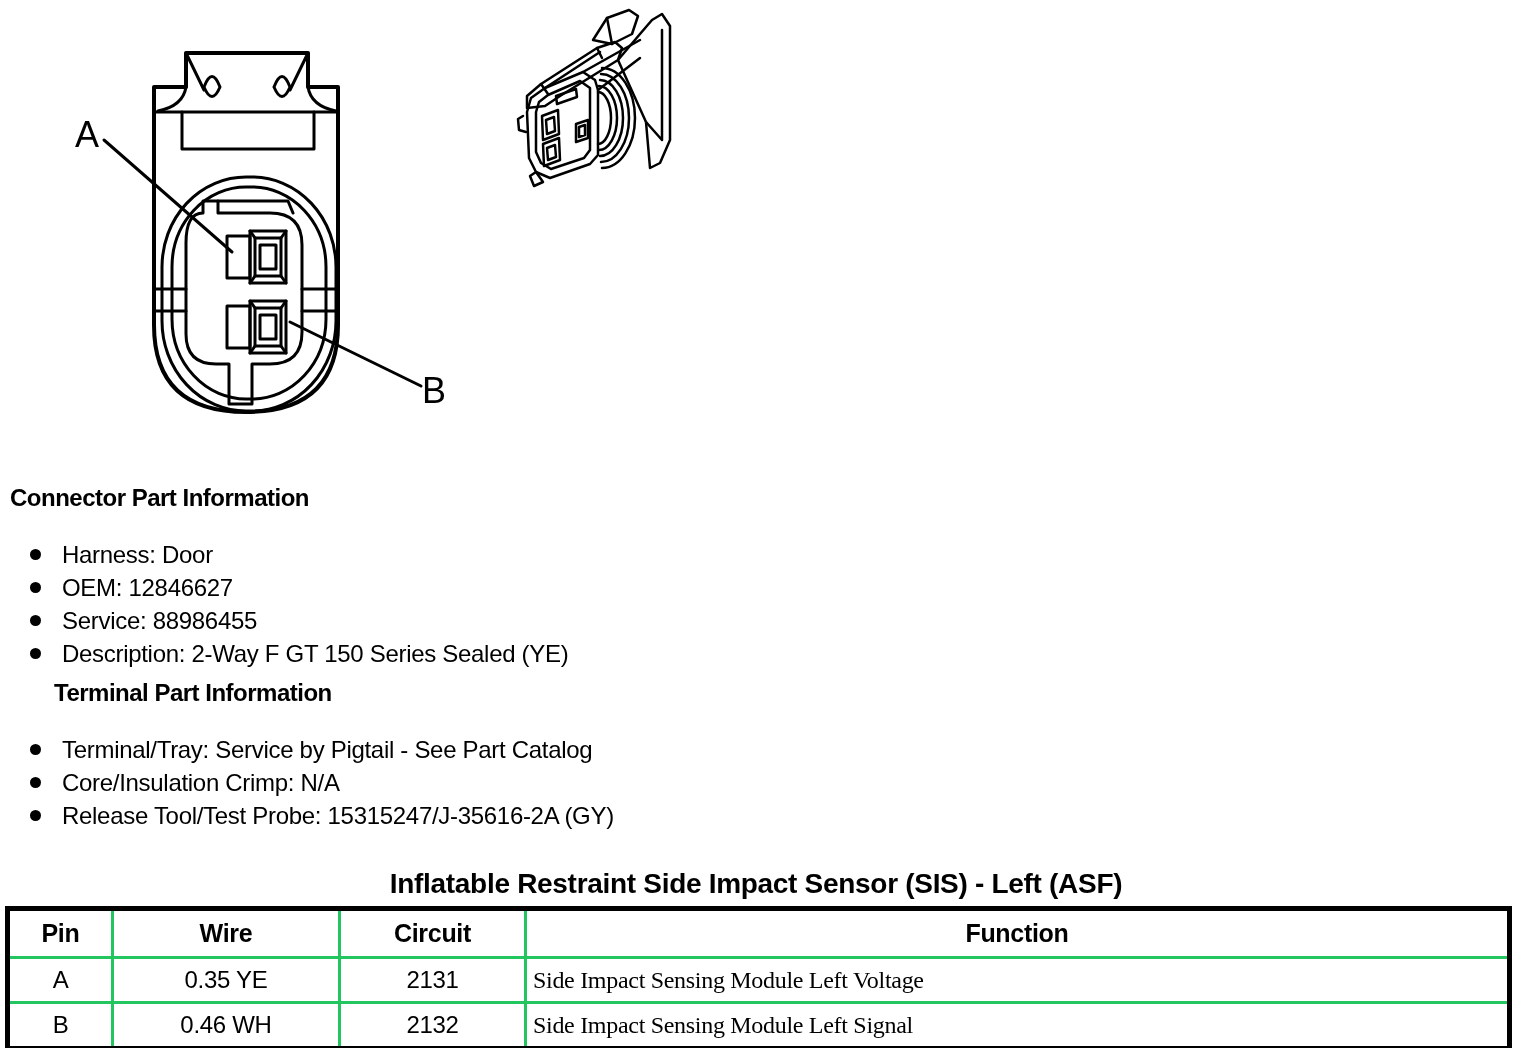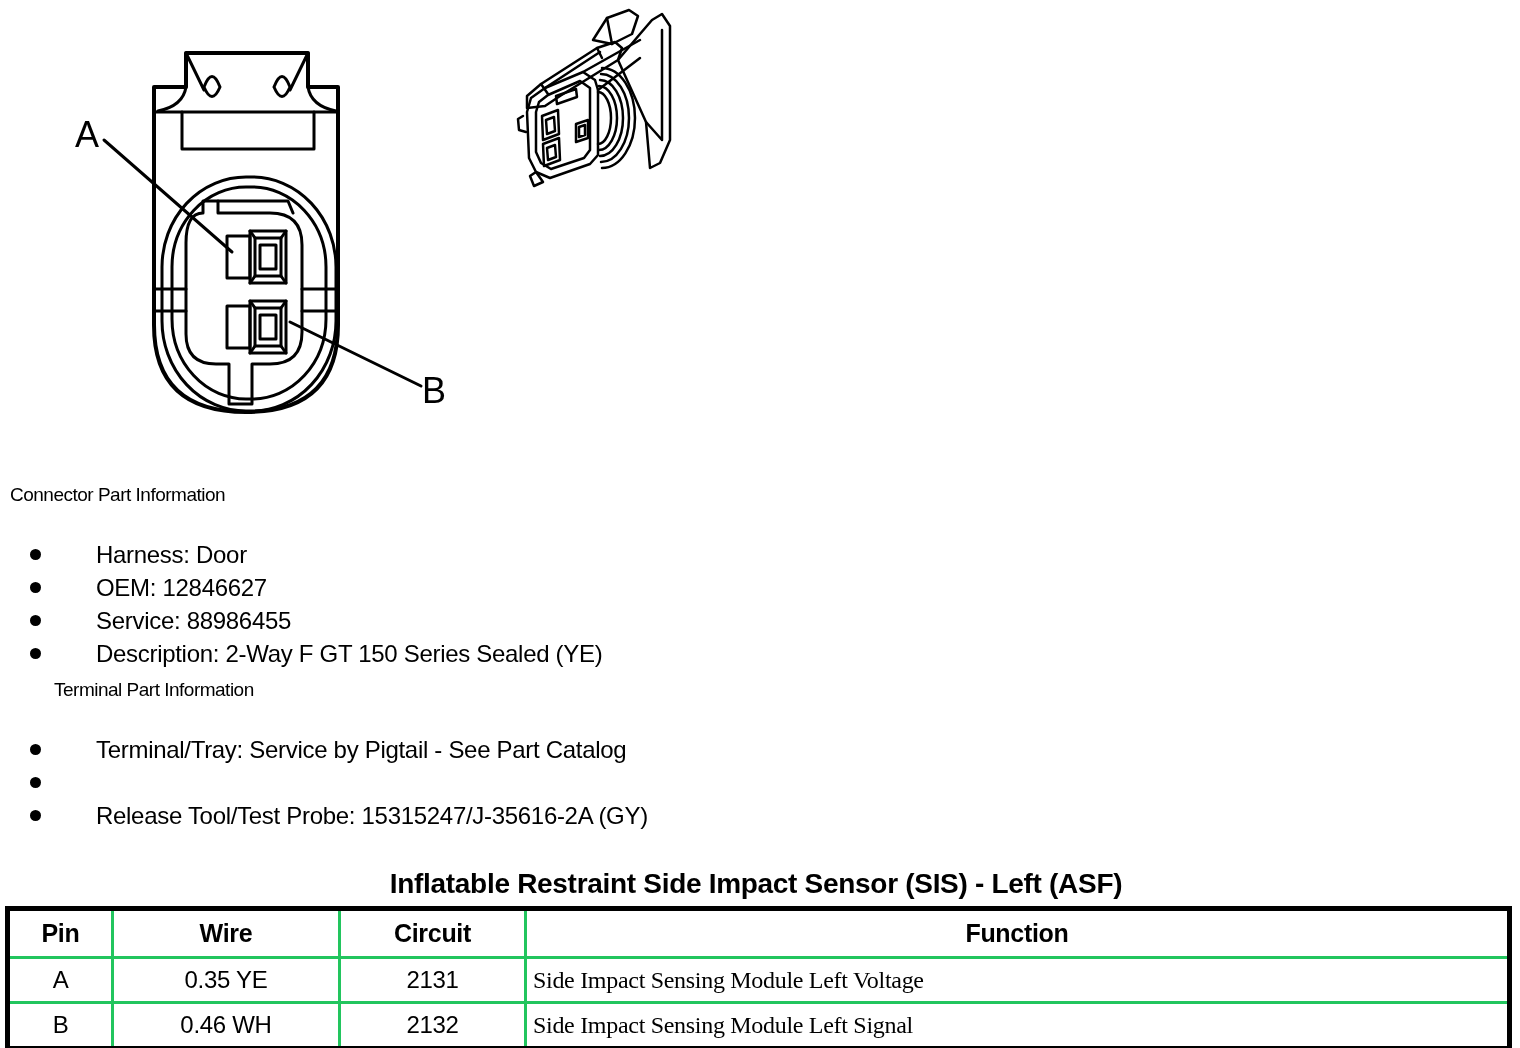--- a/index.html
+++ b/index.html
@@ -13,40 +13,39 @@
     position: relative;
     overflow: hidden;
     font-family: "Liberation Sans", sans-serif;
     color: #000000;
     -webkit-font-smoothing: antialiased;
   }
   .abs { position: absolute; }
 
   
   .section-heading {
-    font-size: 19px;
-    font-weight: normal;
+    font-size: 24px;
+    font-weight: bold;
     letter-spacing: -0.5px;
     white-space: nowrap;
   }
 
   
   ul.bullets {
     list-style: none;
     margin: 0;
     padding: 0;
   }
   ul.bullets li {
     display: flex;
     align-items: center;
     height: 33px;
     font-size: 24px;
     letter-spacing: -0.3px;
     white-space: nowrap;
-    gap: 34px;
   }
   ul.bullets .dot {
     flex: none;
     width: 11px;
     height: 11px;
     border-radius: 50%;
     background: #000000;
     margin-left: 20px;
     margin-right: 21px;
   }
@@ -205,20 +204,21 @@
 
 <div class="abs section-heading" style="left:10px; top:679px;margin-left:44px;">Terminal Part Information</div>
 
 <ul class="bullets abs" style="left:10px; top:733px;">
   <li>
     <span class="dot"></span>
     <span>Terminal/Tray: Service by Pigtail - See Part Catalog</span>
   </li>
   <li>
     <span class="dot"></span>
+    <span>Core/Insulation Crimp: N/A</span>
   </li>
   <li>
     <span class="dot"></span>
     <span>Release Tool/Test Probe: 15315247/J-35616-2A (GY)</span>
   </li>
 </ul>
 
 <div class="abs table-title">Inflatable Restraint Side Impact Sensor (SIS) - Left (ASF)</div>
 
 <table class="pinout abs">

